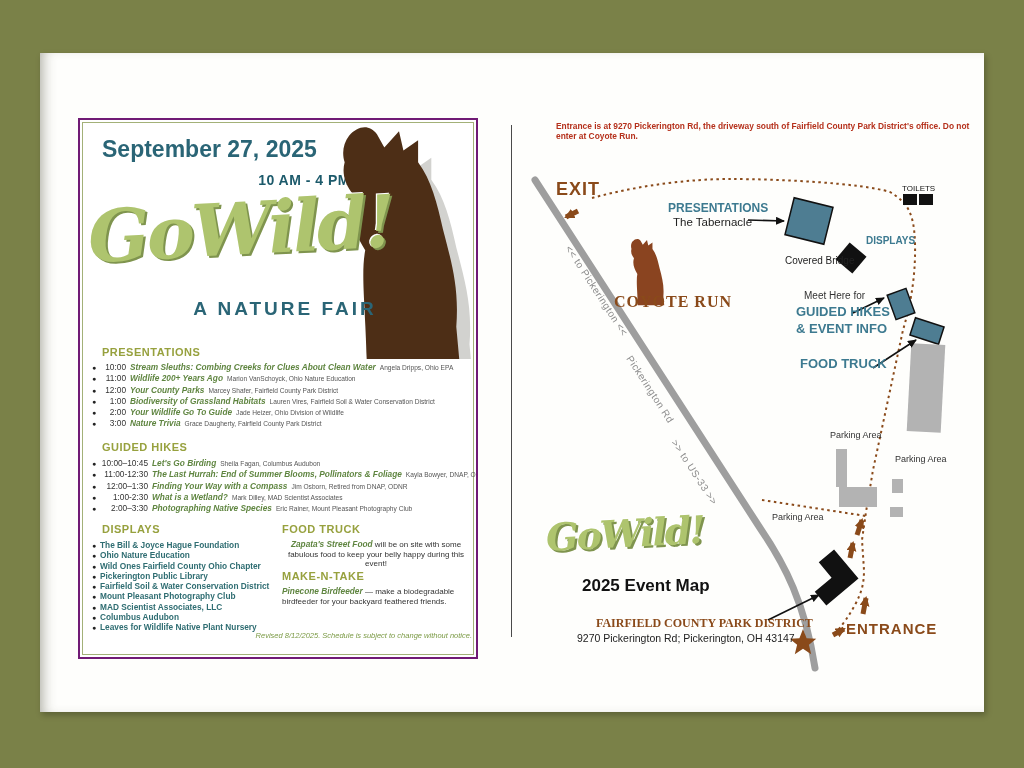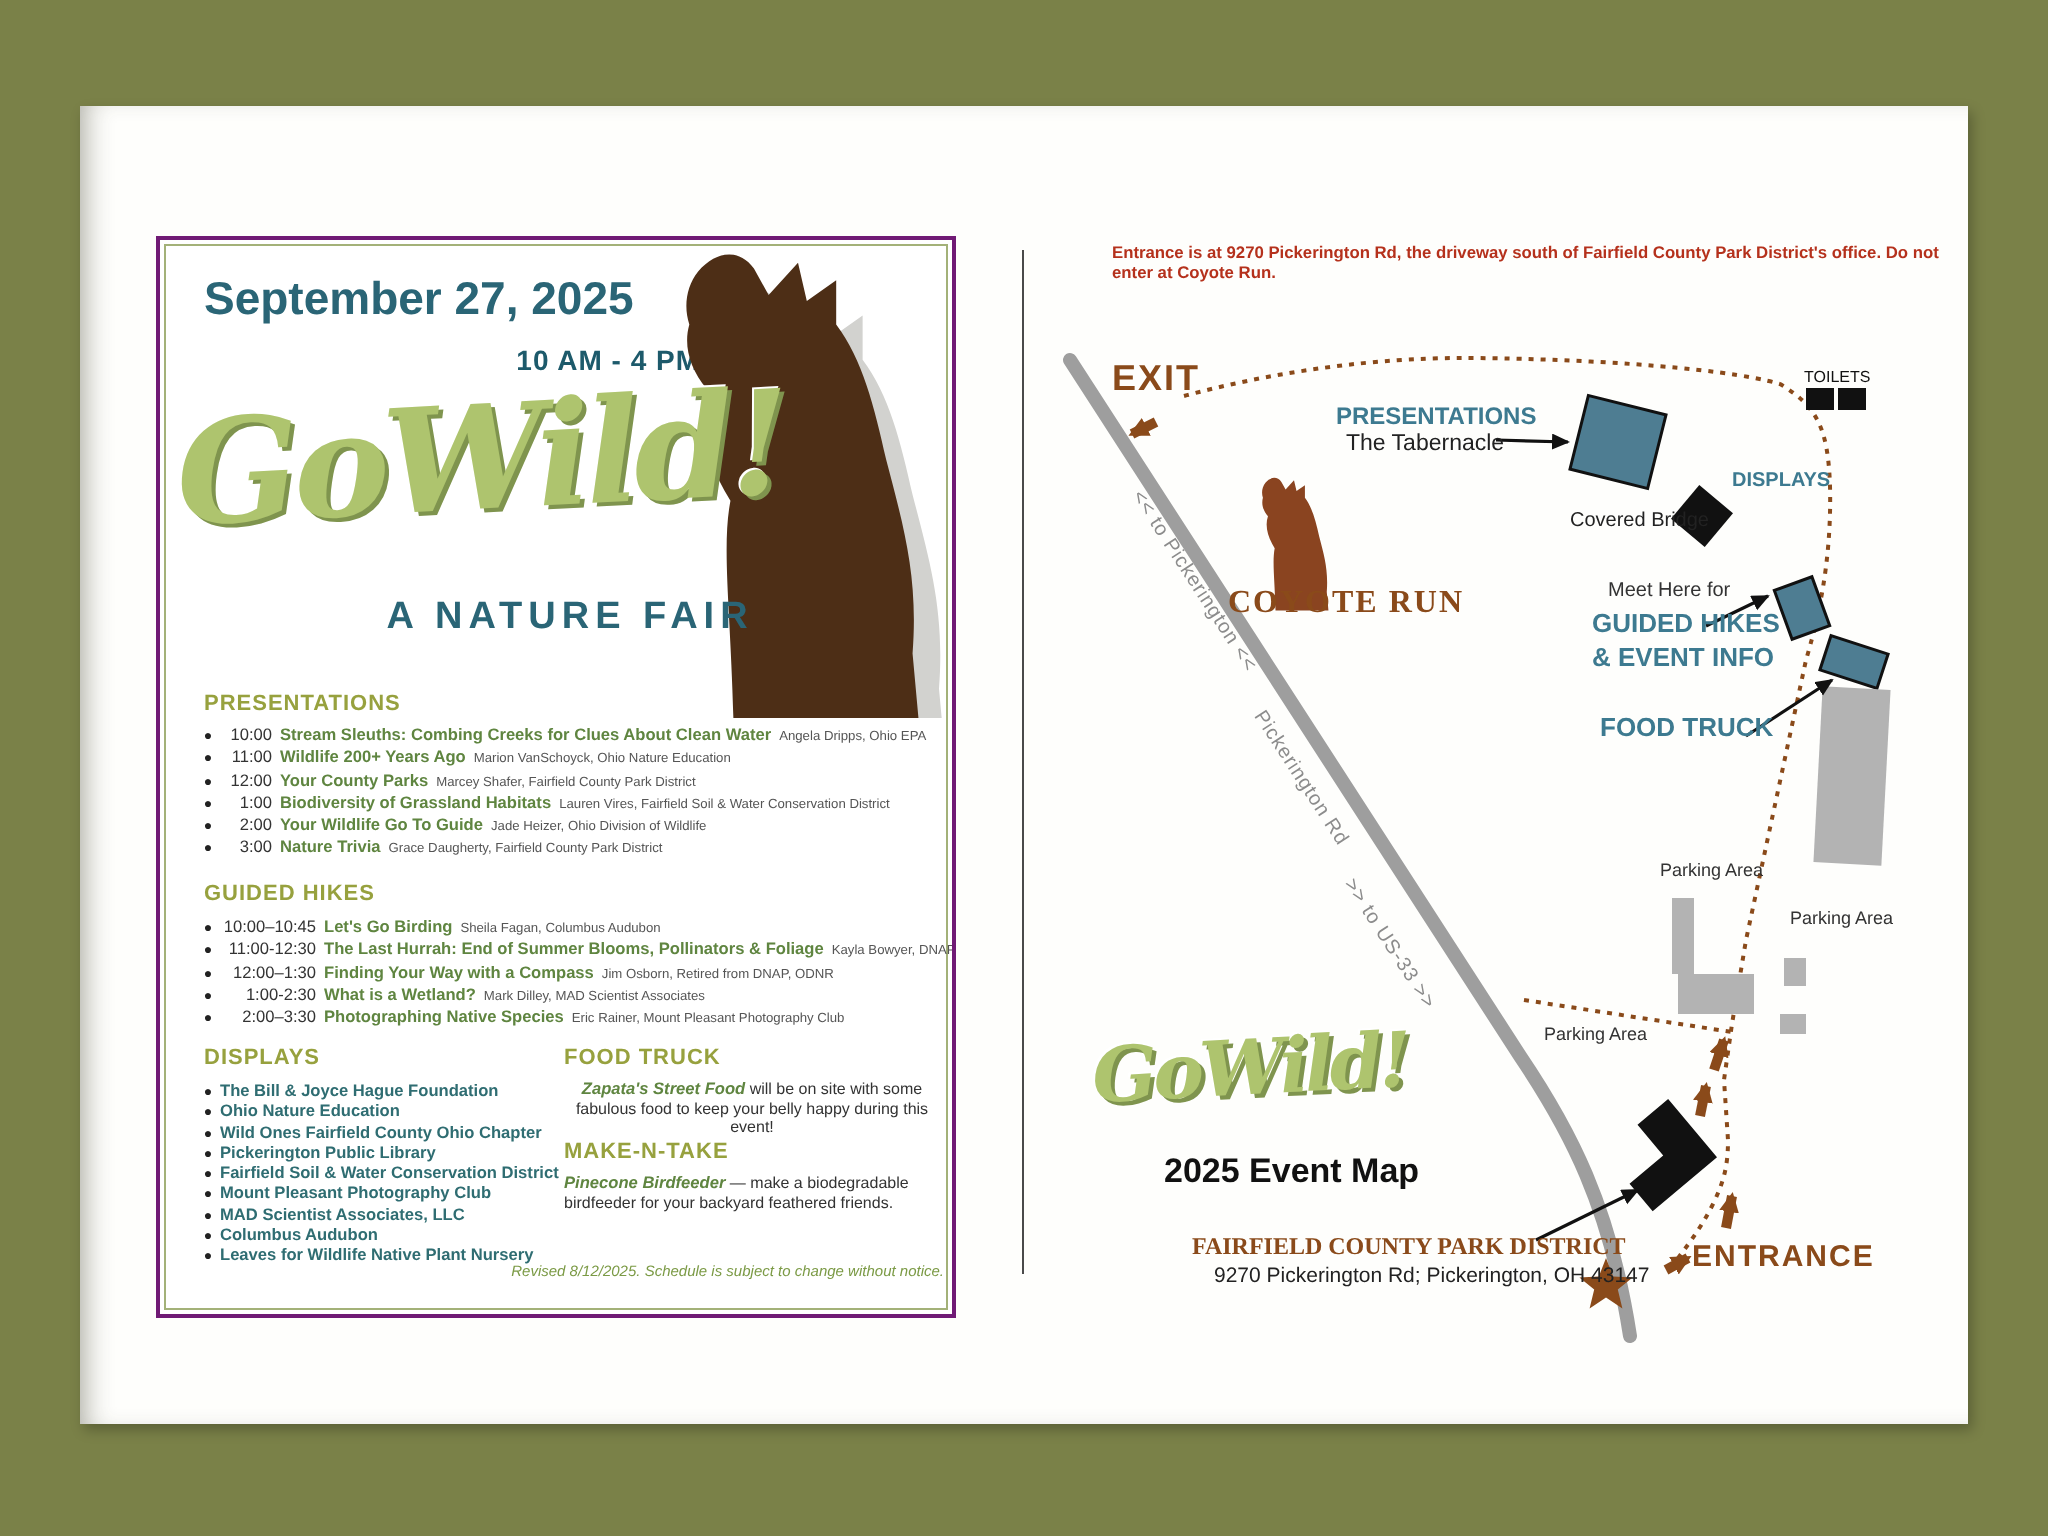--- a/index.html
+++ b/index.html
@@ -13,26 +13,26 @@
   .flyer{position:absolute;left:78px;top:118px;width:396px;height:537px;border:2px solid #701a75;background:#fff;overflow:hidden;}
   .flyer-inner{position:absolute;inset:2px;border:1px solid #a3b178;pointer-events:none;}
   .f-date{position:absolute;left:22px;top:16px;font-size:23px;font-weight:bold;color:#2a6576;}
   .f-time{position:absolute;left:130px;top:52px;width:140px;text-align:right;font-size:14px;font-weight:bold;color:#1d5a6b;letter-spacing:.5px;}
   .gowild{font-family:"DejaVu Serif",serif;font-style:italic;font-weight:bold;color:#aec46e;
           text-shadow:2px 2px 0 #7f944e,-1px -1px 0 #ffffff;letter-spacing:-3px;}
   .f-logo{position:absolute;left:8px;top:64px;width:392px;font-size:72px;transform:rotate(-3deg);z-index:3;}
   .f-sub{position:absolute;left:80px;top:178px;width:250px;text-align:center;font-size:19px;font-weight:bold;letter-spacing:3px;color:#2a6576;z-index:3;}
   .wolf-wrap{position:absolute;left:244px;top:4px;width:150px;height:235px;z-index:1;}
   .sec-h{position:absolute;font-size:11px;font-weight:bold;color:#97a13e;letter-spacing:.5px;}
-  .list{position:absolute;left:18px;}
+  .list{position:absolute;left:8px;}
   .ev{display:flex;align-items:baseline;white-space:nowrap;height:11.3px;}
   .ev .b{width:12px;text-align:center;font-size:7px;color:#222;}
   .ev .tm{width:26px;text-align:right;font-size:8.3px;color:#333;margin-right:4px;}
   .ev .tm.w{width:48px;}
-  .ev .ti{font-size:8.3px;font-weight:bold;color:#5f8540;margin-right:4px;}
+  .ev .ti{font-size:8.3px;font-style:italic;font-weight:bold;color:#5f8540;margin-right:4px;}
   .ev .pr{font-size:6.6px;color:#555;}
   .dl .ev{height:10.3px;}
   .dl .ti2{font-size:8.3px;font-weight:bold;color:#2f6d72;font-style:normal;}
   .para{position:absolute;width:188px;font-size:8px;color:#333;line-height:9.5px;}
   .para .lead{font-style:italic;font-weight:bold;color:#5f8540;font-size:8.3px;}
   .footnote{position:absolute;left:150px;top:511px;width:242px;text-align:right;font-size:7.5px;font-style:italic;color:#7b9a45;}
 
   
   .mapp{position:absolute;left:530px;top:113px;width:452px;height:575px;}
   .mapp svg{position:absolute;inset:0;}
@@ -50,21 +50,21 @@
   .gh-l{left:266px;top:191px;font-size:13px;}
   .ei-l{left:266px;top:208px;font-size:13px;}
   .ft-l{left:270px;top:243px;font-size:13px;}
   .park{font-size:9px;color:#333;}
   .p1{left:300px;top:317px;} .p2{left:365px;top:341px;} .p3{left:242px;top:399px;}
   .roadtxt{font-size:10px;color:#8c8c8c;letter-spacing:.5px;transform-origin:0 50%;transform:rotate(57deg);}
   .r1{left:38px;top:128px;} .r2{left:99px;top:238px;} .r3{left:144px;top:322px;}
   .m-logo{left:16px;top:398px;font-size:38px;transform:rotate(-3deg);letter-spacing:-2px;}
   .m-title{left:52px;top:463px;font-size:17px;font-weight:bold;color:#111;}
   .m-org{left:66px;top:503px;font-size:12px;font-weight:bold;color:#8a4a1a;font-family:"Liberation Serif",serif;}
-  .m-addr{left:77px;top:519px;font-size:10.5px;color:#222;}
+  .m-addr{left:47px;top:519px;font-size:10.5px;color:#222;}
   .entr{left:316px;top:507px;font-size:15px;font-weight:bold;color:#8a4a1a;letter-spacing:1px;}
 </style>
 </head>
 <body>
 
 <div id="screen">
   <div class="sheet"></div>
   <div class="fold"></div>
 
   <div class="flyer">

